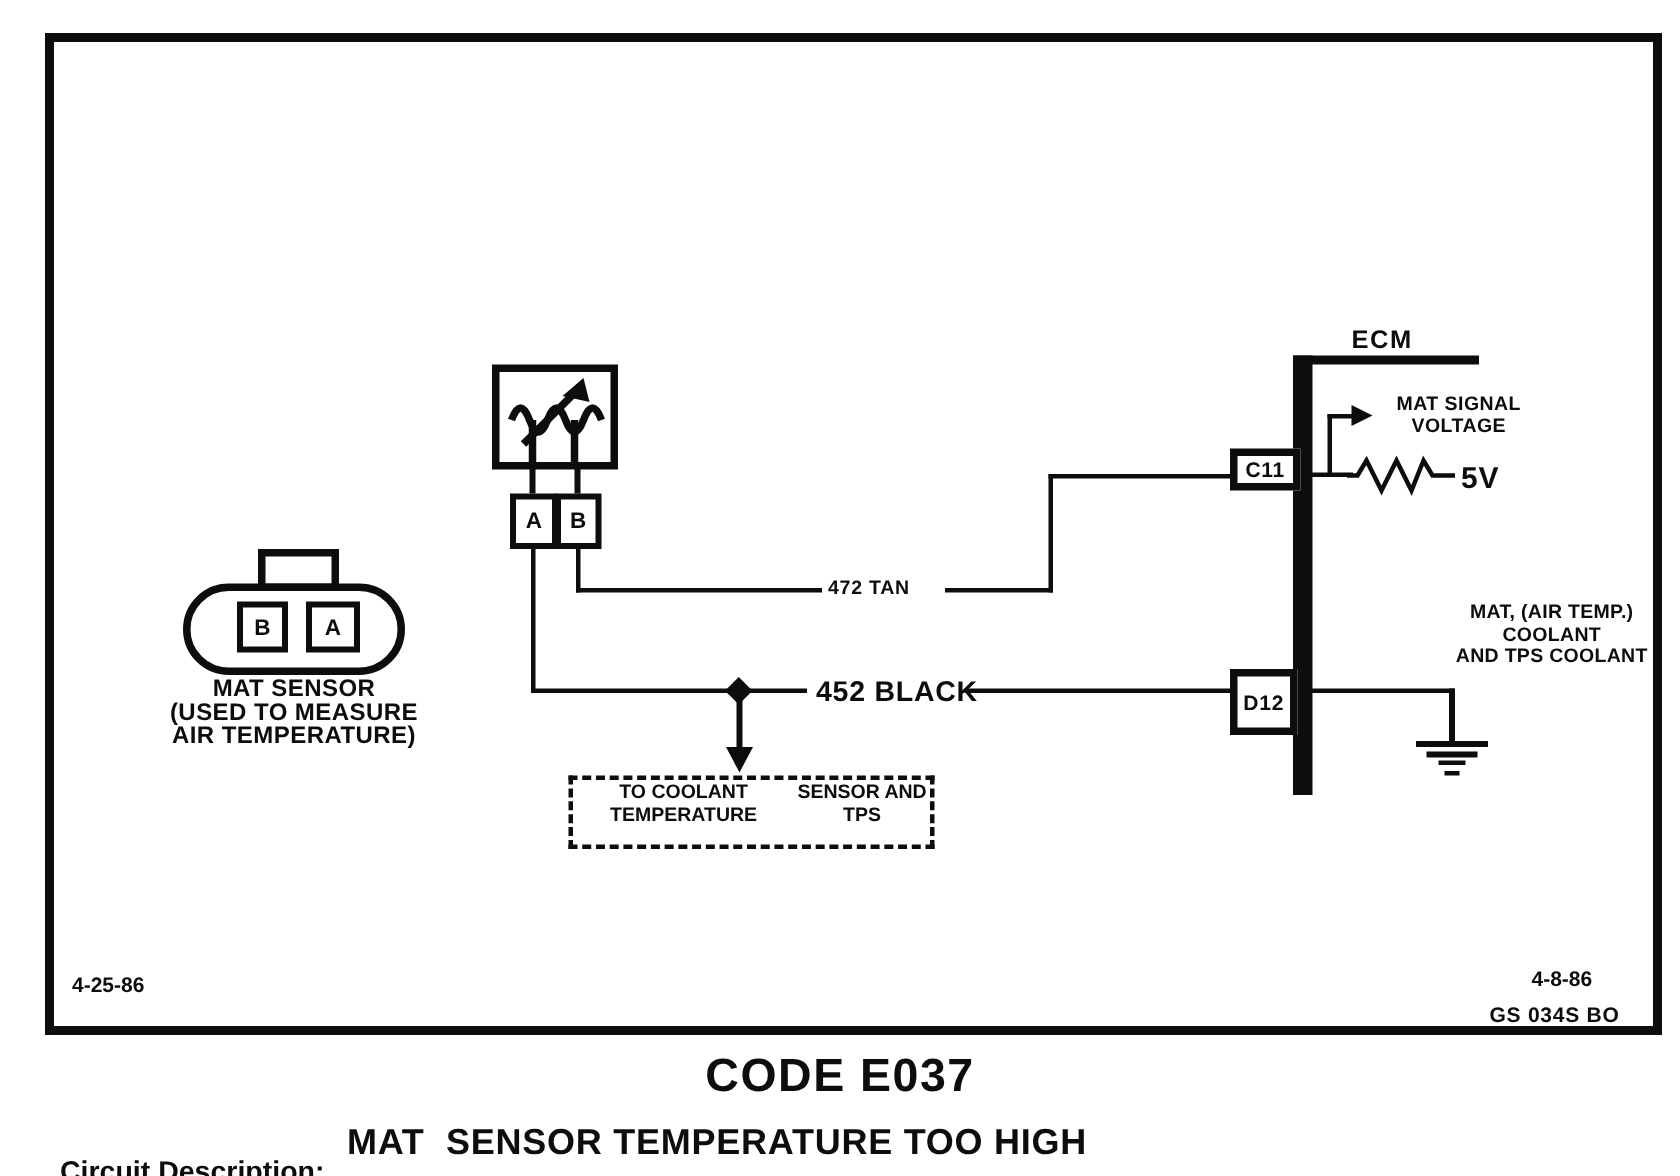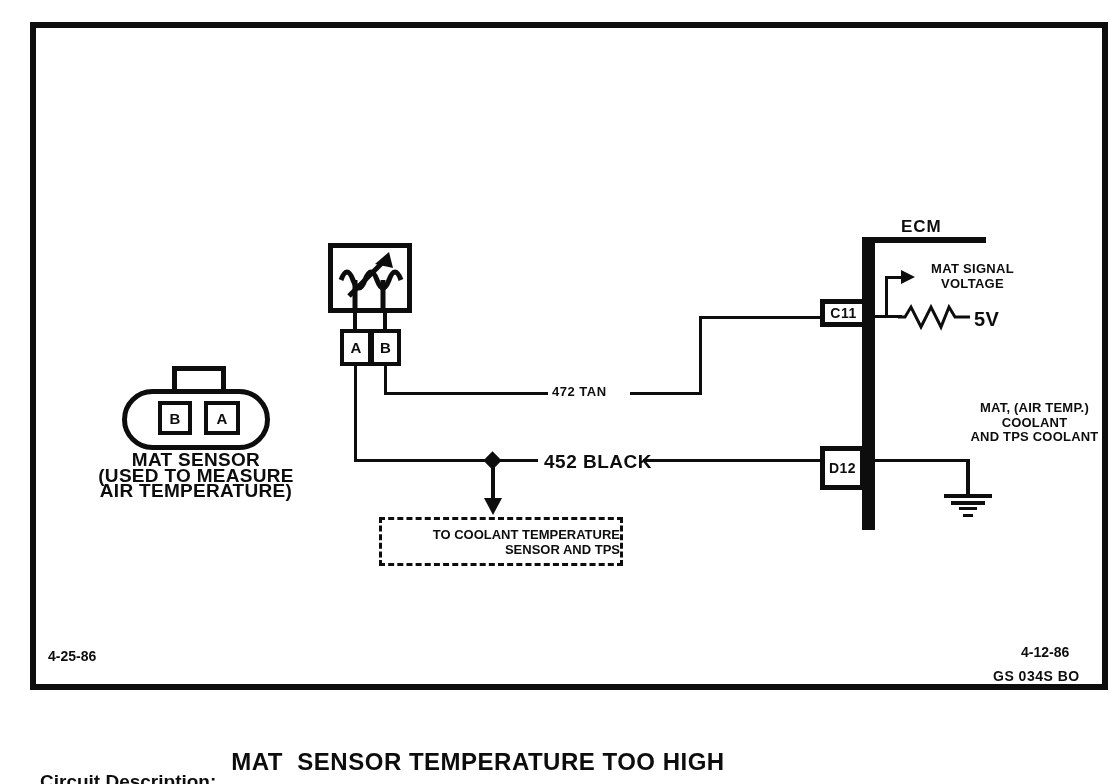--- a/index.html
+++ b/index.html
@@ -19,21 +19,21 @@
   
   #therm-box { left:328px; top:243px; width:84px; height:70px; border:5px solid #0d0d0d; background:#fff; }
   .pinbox { position:absolute; border:4px solid #0d0d0d; background:#fff;
             display:flex; align-items:center; justify-content:center;
             font-size:15px; font-weight:bold; }
   
   #conn-tab  { left:172px; top:366px; width:54px; height:28px; border:5px solid #0d0d0d; background:#fff; }
   #conn-oval { left:122px; top:389px; width:148px; height:61px; border:5px solid #0d0d0d; border-radius:31px; background:#fff; }
   
   #note-box { left:379px; top:517px; width:244px; height:49px; border:3px dashed #0d0d0d;
-              display:flex; flex-direction:column; align-items:flex-end; justify-content:center;
+              display:flex; flex-direction:row; align-items:flex-start; justify-content:center;
               font-size:13px; line-height:15px; font-weight:bold; text-align:center; }
   
   .ecm-pin { position:absolute; border:5px solid #0d0d0d; background:#fff; z-index:5;
              display:flex; align-items:center; justify-content:center;
              font-size:14px; font-weight:bold; letter-spacing:0.5px; }
   .tri-right { position:absolute; width:0; height:0;
                border-top:7px solid transparent; border-bottom:7px solid transparent;
                border-left:14px solid #0d0d0d; }
   .tri-down  { position:absolute; width:0; height:0;
                border-left:9px solid transparent; border-right:9px solid transparent;
@@ -90,21 +90,21 @@
   </div>
 
   <div id="conn-tab" class="abs"></div>
   <div id="conn-oval" class="abs"></div>
   <div class="pinbox" style="left:158px; top:401px; width:34px; height:34px;">
     <span>B</span>
   </div>
   <div class="pinbox" style="left:204px; top:401px; width:36px; height:34px;">
     <span>A</span>
   </div>
-  <div class="lbl ctr" style="left:66px; top:452px; width:260px; font-size:19px; line-height:15.5px; letter-spacing:0.3px;">
+  <div class="lbl ctr" style="left:66px; top:452px; width:260px; font-size:16px; line-height:15.5px; letter-spacing:0.3px;">
     <div>MAT SENSOR</div>
     <div>(USED TO MEASURE</div>
     <div>AIR TEMPERATURE)</div>
   </div>
 
   <div class="lbl" style="left:901px; top:217px; font-size:17px; letter-spacing:1px;">ECM</div>
   <div class="abs ink" style="left:862px; top:237px; width:124px; height:6px;"></div>
   <div class="abs ink" style="left:862px; top:237px; width:13px; height:293px;"></div>
 
   <div class="ecm-pin" style="left:820px; top:299px; width:47px; height:28px;">
@@ -136,19 +136,20 @@
   </div>
   <div class="abs ink" style="left:864px; top:459px; width:106px; height:3px;"></div>
   <div class="abs ink" style="left:966px; top:459px; width:4px; height:38px;"></div>
 
   <div class="abs ink" style="left:944px; top:494px; width:48px; height:4px;"></div>
   <div class="abs ink" style="left:951px; top:501px; width:34px; height:4px;"></div>
   <div class="abs ink" style="left:959px; top:507px; width:18px; height:3px;"></div>
   <div class="abs ink" style="left:963px; top:514px; width:10px; height:3px;"></div>
 
   <div class="lbl" style="left:48px; top:648px; font-size:14px;">4-25-86</div>
-  <div class="lbl" style="left:1021px; top:644px; font-size:14px;">4-12-86</div>
+  <div class="lbl" style="left:1021px; top:644px; font-size:14px;">4-8-86</div>
   <div class="lbl" style="left:993px; top:668px; font-size:14px; letter-spacing:0.5px;">GS 034S BO</div>
 
+  <div class="lbl ctr" style="left:0px; top:699px; width:1120px; font-size:31px; letter-spacing:1px;">CODE E037</div>
   <div class="lbl ctr" style="left:0px; top:748px; width:956px; font-size:24px; letter-spacing:0.5px; white-space:pre;">MAT  SENSOR TEMPERATURE TOO HIGH</div>
   <div class="lbl" style="left:40px; top:771px; font-size:19px;">Circuit Description:</div>
 
 </div>
 
 </body></html>

